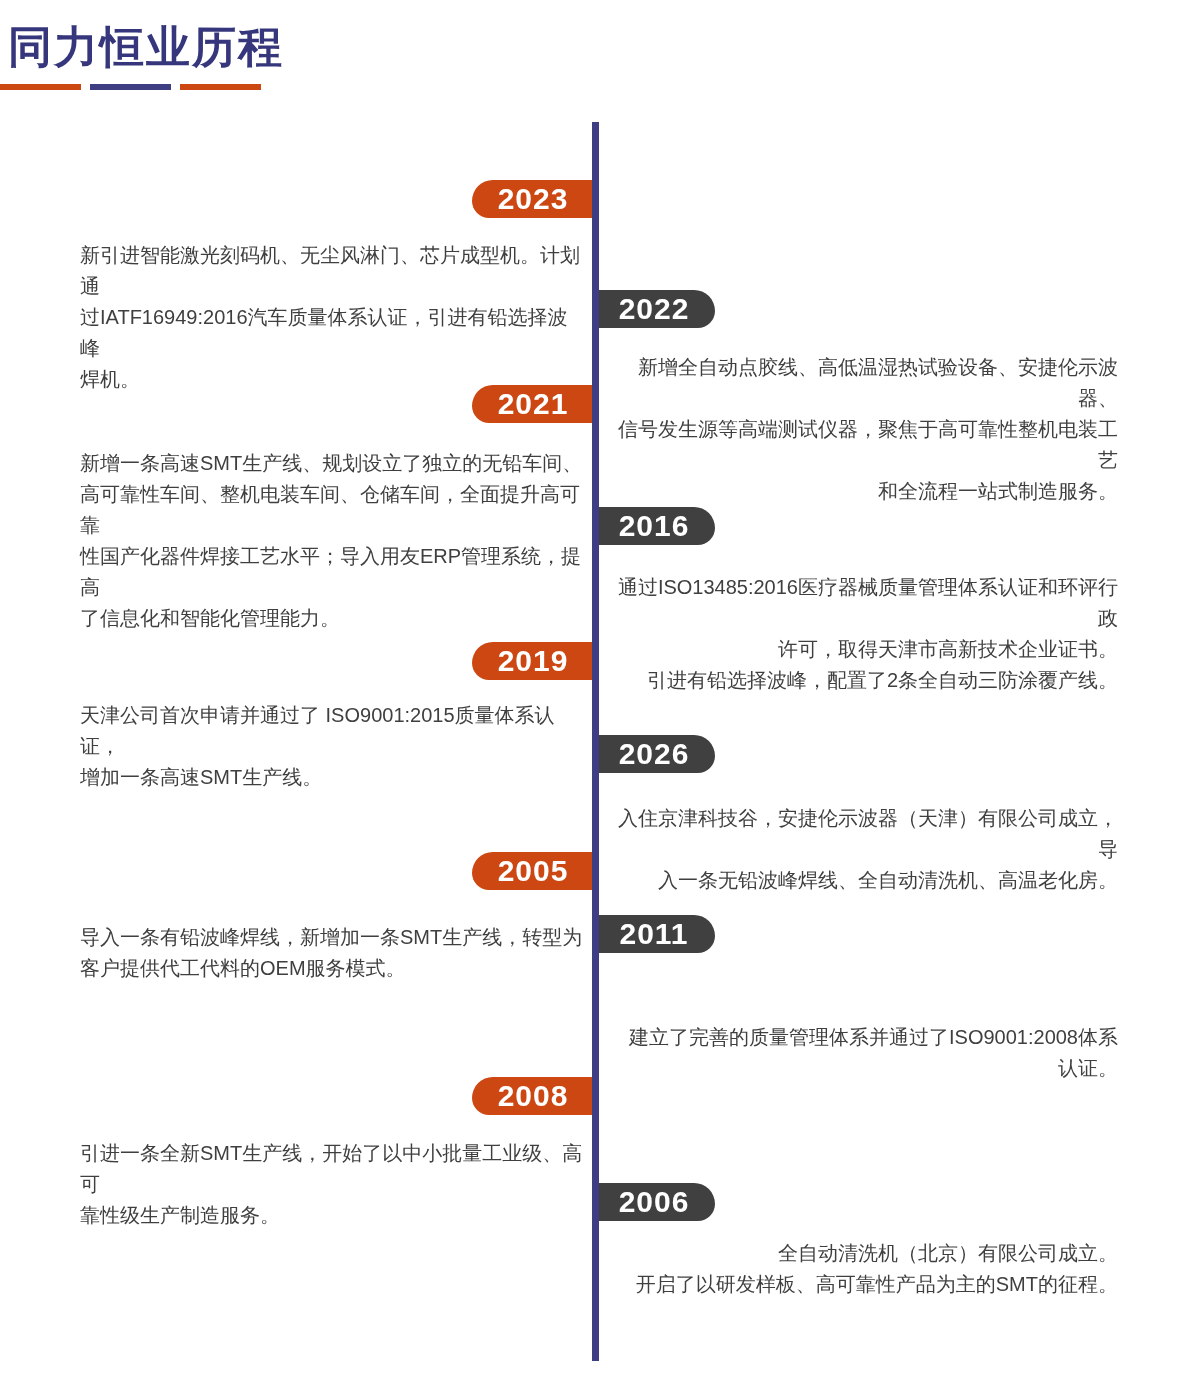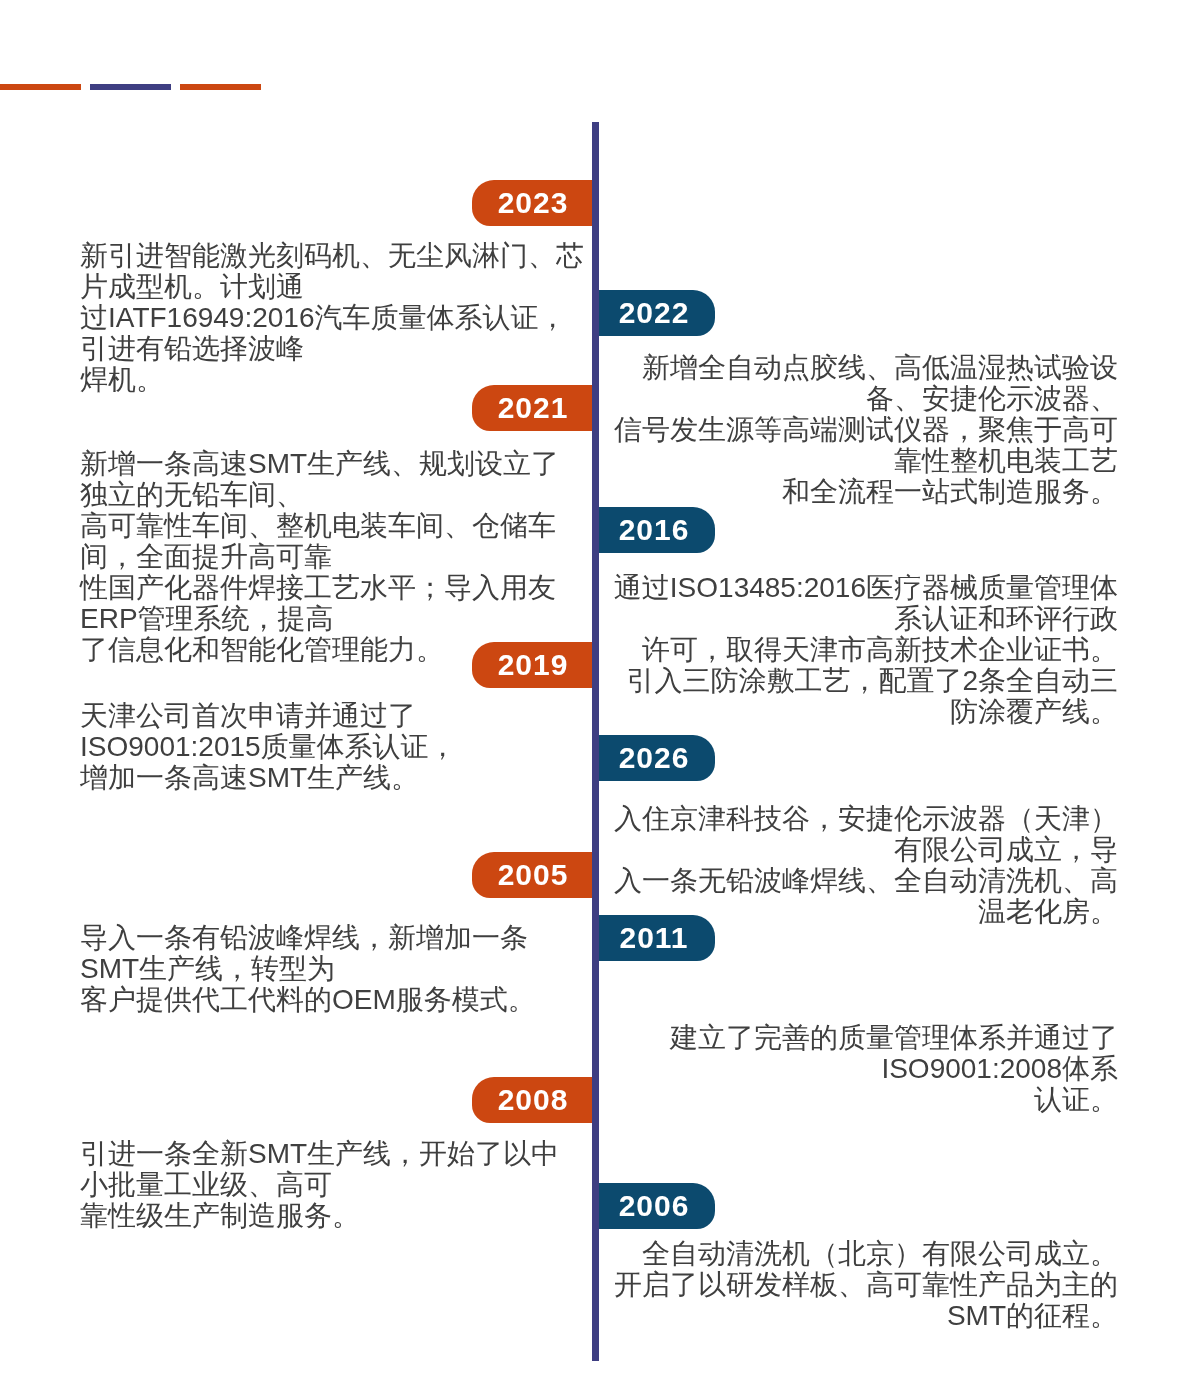--- a/index.html
+++ b/index.html
@@ -17,46 +17,47 @@
   .bar{position:absolute;top:0;height:6px;width:81px;display:block;}
   .bar.b1{left:0;background:#CC4711;}
   .bar.b2{left:90px;background:#3E3E82;}
   .bar.b3{left:180px;background:#CC4711;}
   
   .vline{
     position:absolute;left:592px;top:122px;width:7px;height:1239px;
     background:#3E3E82;z-index:3;
   }
   .badge{
-    position:absolute;width:122px;height:46px;z-index:2;
+    position:absolute;width:122px;height:38px;z-index:2;
     color:#ffffff;font-size:30px;font-weight:bold;letter-spacing:1px;
     display:flex;align-items:center;justify-content:center;
   }
   .badge.left{
     left:472px;background:#CC4711;
     border-radius:22px 0 0 18px;
   }
   .badge.right{
-    left:593px;background:#0c4a6e;
+    left:593px;background:#404040;
     border-radius:0 22px 18px 0;
     text-align:center;
   }
   .desc{
     position:absolute;margin:0;width:505px;
-    font-size:28px;line-height:31px;color:#3F3F3F;
+    font-size:20px;line-height:31px;color:#3F3F3F;
     white-space:pre-line;z-index:1;
   }
   .desc.left{left:80px;}
   .desc.right{left:613px;text-align:right;}
 </style>
 </head>
 <body>
 
 <div class="page">
 
+  <h1 class="page-title">同力恒业历程</h1>
   <div class="title-bars">
     <span class="bar b1"></span>
     <span class="bar b2"></span>
     <span class="bar b3"></span>
   </div>
 
   <div class="timeline">
     <div class="vline"></div>
 
     <div class="badge left" style="top:180px">2023</div>
@@ -71,21 +72,21 @@
 
     <div class="badge left" style="top:385px">2021</div>
     <p class="desc left" style="top:448px">新增一条高速SMT生产线、规划设立了独立的无铅车间、
 高可靠性车间、整机电装车间、仓储车间，全面提升高可靠
 性国产化器件焊接工艺水平；导入用友ERP管理系统，提高
 了信息化和智能化管理能力。</p>
 
     <div class="badge right" style="top:507px">2016</div>
     <p class="desc right" style="top:572px">通过ISO13485:2016医疗器械质量管理体系认证和环评行政
 许可，取得天津市高新技术企业证书。
-引入三防涂敷工艺，配置了2条全自动三防涂覆产线。</p>
+引进有铅选择波峰，配置了2条全自动三防涂覆产线。</p>
 
     <div class="badge left" style="top:642px">2019</div>
     <p class="desc left" style="top:700px">天津公司首次申请并通过了 ISO9001:2015质量体系认证，
 增加一条高速SMT生产线。</p>
 
     <div class="badge right" style="top:735px">2026</div>
     <p class="desc right" style="top:803px">入住京津科技谷，安捷伦示波器（天津）有限公司成立，导
 入一条无铅波峰焊线、全自动清洗机、高温老化房。</p>
 
     <div class="badge left" style="top:852px">2005</div>

